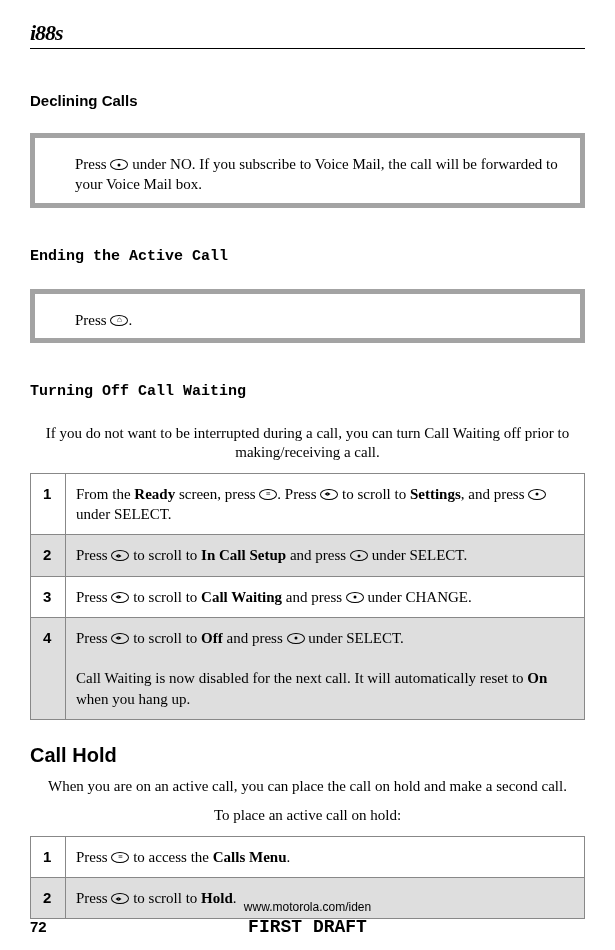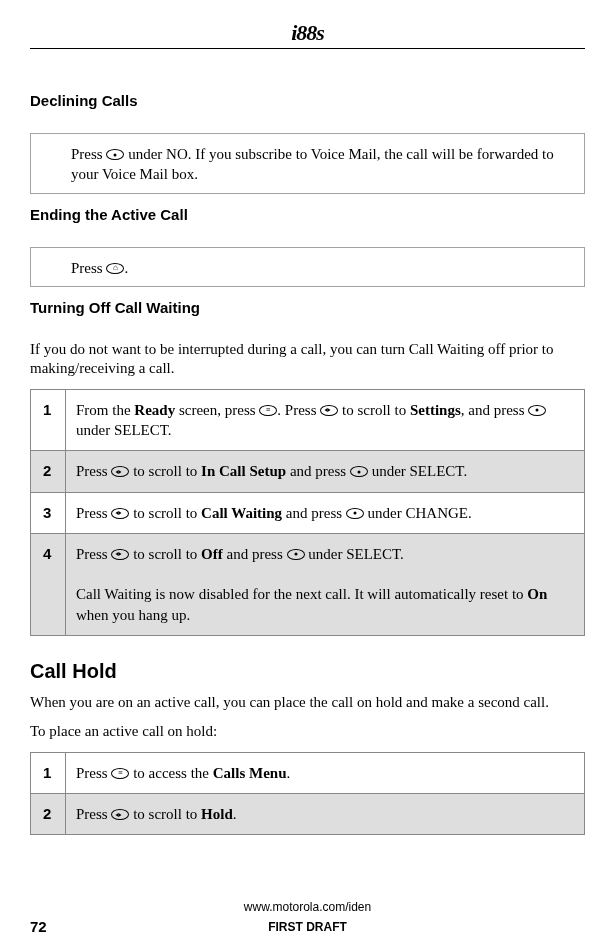--- a/index.html
+++ b/index.html
@@ -16,56 +16,56 @@
       background: white;
       color: black;
     }
     .logo {
       font-family: cursive;
       font-style: italic;
       font-weight: bold;
       font-size: 22px;
       letter-spacing: -1px;
       margin-bottom: 2px;
-      text-align: center;
     }
     .hr-top {
       border: none;
       border-top: 1.5px solid black;
       margin-bottom: 6px;
     }
     .page-title {
       font-family: Arial, Helvetica, sans-serif;
       font-weight: bold;
       font-size: 15px;
       margin-bottom: 24px;
       margin-top: 43px;
     }
     .section-title {
-      font-family: Liberation Sans, sans-serif;
-      font-weight: bold;
-      font-size: 15px;
-      margin-top: 12px;
+      font-family: Liberation Mono, monospace;
+      font-weight: bold;
+      font-size: 15px;
+      margin-top: 40px;
       margin-bottom: 24px;
     }
     .big-section-title {
       font-family: Arial, Helvetica, sans-serif;
       font-weight: bold;
       font-size: 20px;
       margin-top: 24px;
       margin-bottom: 10px;
     }
     .body-text {
       font-size: 15px;
       line-height: 1.3;
       margin-bottom: 10px;
+      text-align: center;
     }
     .instruction-box {
-      border: 1px solid #a3a3a3;
-      padding: 10px 10px 8px 40px;
+      border: 5px solid #a3a3a3;
+      padding: 16px 10px 8px 40px;
       font-size: 15px;
       line-height: 1.35;
     }
     .steps-table {
       width: 100%;
       border-collapse: collapse;
       border: 1px solid #888;
       font-size: 15px;
     }
     .steps-table td {
@@ -163,24 +163,25 @@
       justify-content: space-between;
       font-family: Arial, Helvetica, sans-serif;
       font-weight: bold;
       font-size: 14px;
       align-items: center;
     }
     .footer-line .page-num {
       font-size: 15px;
     }
     .footer-line .draft {
-      font-size: 12px;
+      font-size: 18px;
       position: absolute;
       left: 50%;
       transform: translateX(-50%);
+      font-family: Liberation Mono, monospace;
     }
     b { font-weight: bold; font-family: Liberation Serif, serif; }
   </style>
 </head>
 <body>
 
 <div class="logo">i88s</div>
 <hr class="hr-top">
 <div class="page-title">Declining Calls</div>
 

